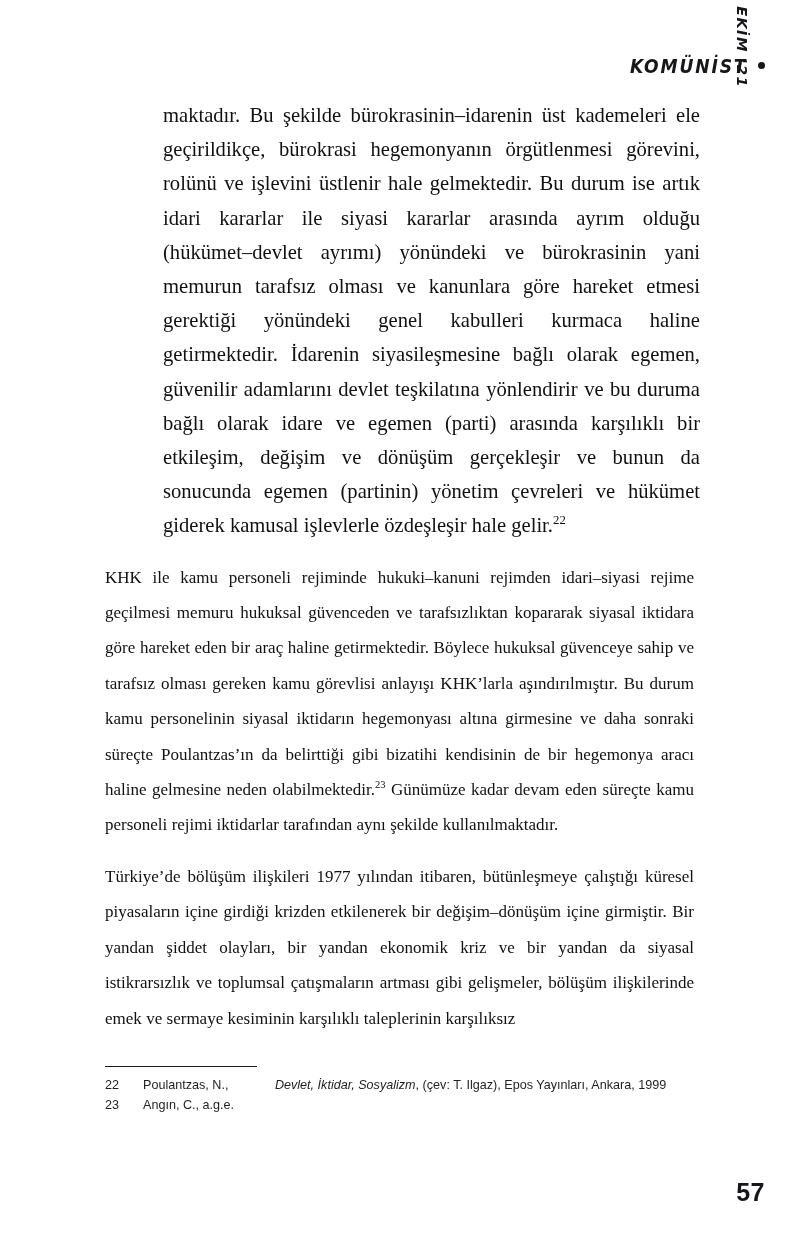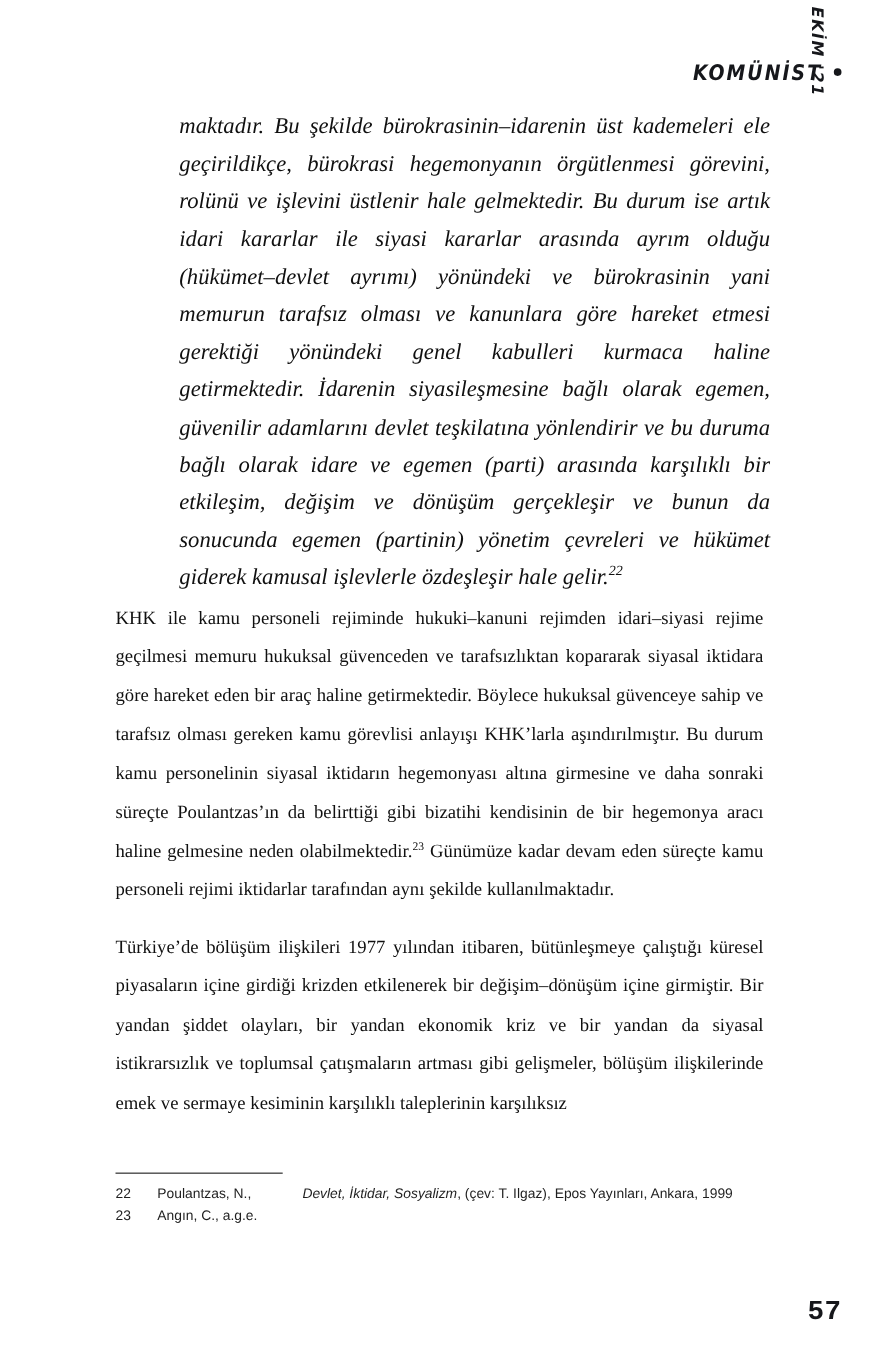--- a/index.html
+++ b/index.html
@@ -87,25 +87,24 @@
     text-align: justify;
     text-justify: inter-word;
     -webkit-hyphens: none;
     hyphens: none;
     word-spacing: 0.1px;
   }
   p.para:last-child { margin-bottom: 12px; }
 
   
   .blockquote {
-    margin: 0 0 1px 0;
+    margin: 0 0 17px 0;
     padding: 0;
     width: 537px;
     margin-left: 58px;
-    font-style: italic;
   }
   .blockquote p {
     margin: 0;
     font-size: 20.6px;
     line-height: 34.2px;
     text-align: justify;
     text-justify: inter-word;
   }
 
   sup.fn {
@@ -146,21 +145,21 @@
   .footnote-text i {
     font-style: italic;
     margin-left: 43px;
   }
 
   
   .folio {
     position: absolute;
     right: 33px;
     top: 1178px;
-    font-family: Liberation Mono, monospace;
+    font-family: Liberation Sans, sans-serif;
     font-weight: bold;
     font-size: 25px;
     color: #16171b;
     letter-spacing: 0.5px;
   }
 </style>
 </head>
 <body>
 
 <div class="page">

